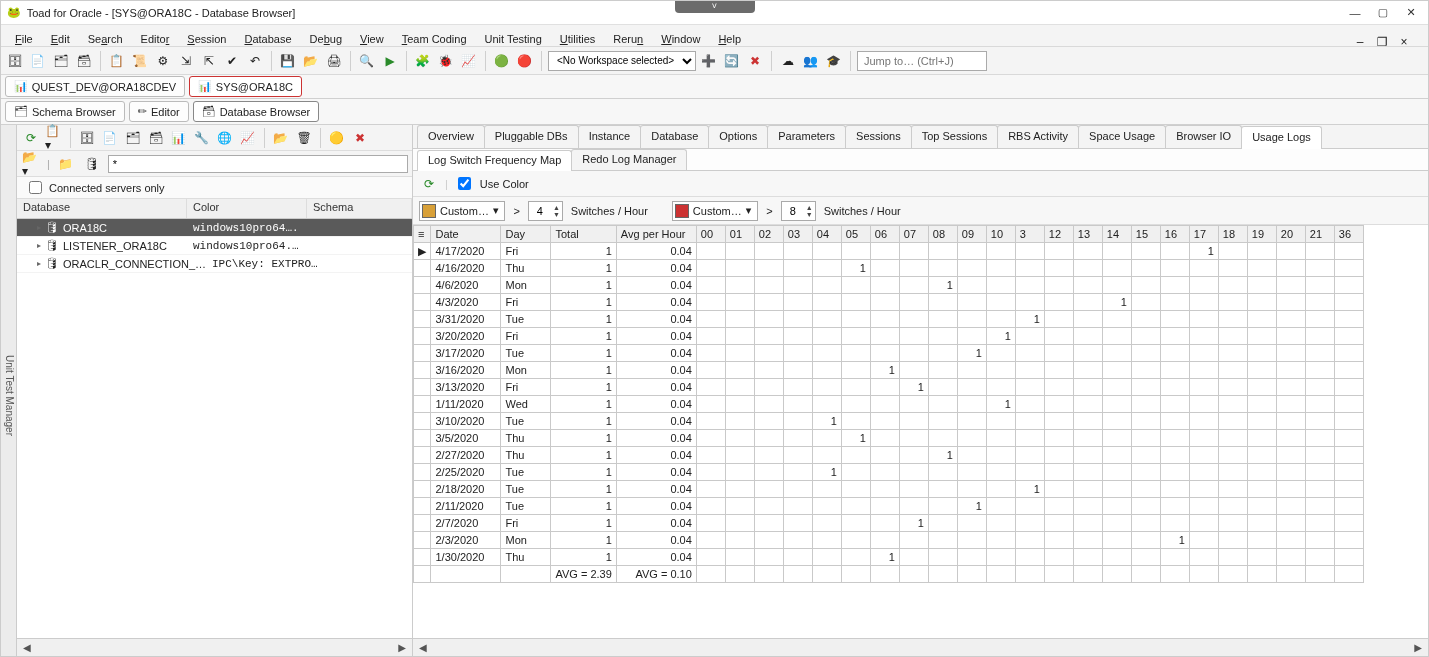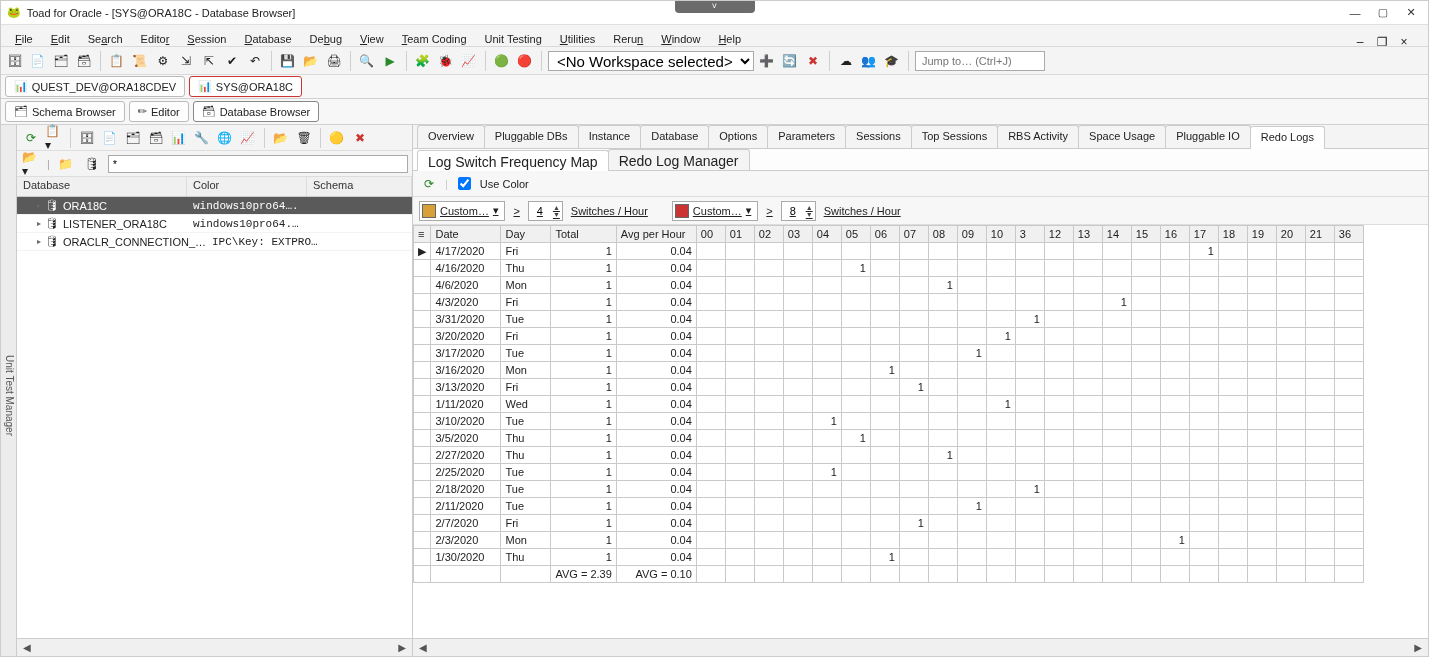--- a/index.html
+++ b/index.html
@@ -8,21 +8,21 @@
   .titlebar { display:flex; align-items:center; height:24px; background:#fff; border-bottom:1px solid #e0e0e0; padding:0 6px; gap:6px;}
   .titlebar .win-btn { width:22px; height:16px; display:inline-flex; align-items:center; justify-content:center; font-size:11px; color:#333; }
   .titlebar .spacer{flex:1;}
   .handle { position:absolute; top:0; left:50%; transform:translateX(-50%); width:80px; height:12px; background:#6b6b6b; color:#fff; font-size:9px; text-align:center; border-radius:0 0 4px 4px; cursor:pointer;}
   .menubar { display:flex; align-items:center; height:22px; background:#f4f4f4; border-bottom:1px solid #d9d9d9; padding:0 6px; gap:2px;}
   .menubar span { padding:2px 8px; cursor:default;margin-top:6px;}
   .menubar span u{text-decoration:underline;}
   .toolbar1 { display:flex; align-items:center; height:28px; background:#f4f4f4; border-bottom:1px solid #d9d9d9; padding:2px 4px; gap:3px;}
   .tb-icon{width:20px;height:20px;display:inline-flex;align-items:center;justify-content:center;font-size:12px;border:1px solid transparent;border-radius:2px;cursor:pointer;}
   .sep{width:1px;height:20px;background:#cfcfcf;margin:0 3px;}
-  .ws-select{height:20px;font-size:15px;border:1px solid #aaa;background:#fff;padding:0 4px;}
+  .ws-select{height:20px;font-size:10px;border:1px solid #aaa;background:#fff;padding:0 4px;}
   .jumpto{height:20px;font-size:11px;border:1px solid #aaa;background:#fff;padding:2px 6px;width:130px;color:#666;}
   .conn-tabs{display:flex;align-items:center;height:24px;background:#f7f7f7;border-bottom:1px solid #d0d0d0;padding:0 4px;gap:4px;}
   .conn-tab{display:inline-flex;align-items:center;gap:4px;padding:3px 8px;border:1px solid #bbb;border-radius:3px;background:#fdfdfd;cursor:pointer;font-size:11px;}
   .conn-tab.active{background:#fff;border-color:#c33;}
   .subtabs{display:flex;align-items:center;height:26px;background:#f7f7f7;border-bottom:1px solid #d0d0d0;padding:0 4px;gap:4px;}
   .subtab{display:inline-flex;align-items:center;gap:4px;padding:3px 8px;border:1px solid #bbb;border-radius:3px;background:#fdfdfd;cursor:pointer;font-size:11px;}
   .subtab.active{background:#fff;border-color:#888;box-shadow:inset 0 0 0 1px #fff;}
   .body{flex:1;display:flex;min-height:0;}
   .side-tab{width:16px;background:#ececec;border-right:1px solid #ccc;writing-mode:vertical-rl;text-orientation:mixed;font-size:10px;color:#555;display:flex;flex-direction:column;align-items:center;gap:20px;padding-top:10px;}
   .side-tab div{cursor:pointer;padding:4px 1px;}
@@ -39,24 +39,24 @@
   .lp-row .c1{flex:0 0 170px;padding-left:20px;display:flex;align-items:center;gap:4px;}
   .lp-row .c2{flex:0 0 120px;padding:0 6px;white-space:nowrap;overflow:hidden;text-overflow:ellipsis;font-family:Liberation Mono, monospace;}
   .lp-row .c3{flex:1;padding:0 6px;margin-top:32px;}
   .lp-row.sel{background:#5a5a5a;color:#fff;}
   .tri{font-size:8px;color:#666;}
   .right-pane{flex:1;display:flex;flex-direction:column;background:#f7f7f7;min-width:0;}
   .rp-tabs{display:flex;height:24px;border-bottom:1px solid #ccc;background:#f4f4f4;padding-left:4px;gap:0;}
   .rp-tab{padding:4px 10px;border:1px solid #ccc;border-bottom:none;margin-right:-1px;background:#f4f4f4;cursor:pointer;font-size:11px;border-radius:3px 3px 0 0;}
   .rp-tab.active{background:#fff;font-weight:normal;position:relative;top:1px;}
   .rp-subtabs{display:flex;height:22px;border-bottom:1px solid #ccc;background:#fdfdfd;padding-left:4px;}
-  .rp-subtab{padding:3px 10px;border:1px solid #ccc;border-bottom:none;margin-right:-1px;background:#f4f4f4;cursor:pointer;font-size:14px;border-radius:3px 3px 0 0;text-align:right;}
+  .rp-subtab{padding:3px 10px;border:1px solid #ccc;border-bottom:none;margin-right:-1px;background:#f4f4f4;cursor:pointer;font-size:11px;border-radius:3px 3px 0 0;text-align:right;}
   .rp-subtab.active{background:#fff;position:relative;top:1px;}
   .rp-ctrl{display:flex;align-items:center;height:26px;gap:6px;padding:3px 6px;border-bottom:1px solid #ddd;background:#f7f7f7;}
-  .rp-colorrow{display:flex;align-items:center;height:28px;gap:8px;padding:3px 6px;border-bottom:1px solid #ddd;background:#f7f7f7;text-decoration:underline;}
+  .rp-colorrow{display:flex;align-items:center;height:28px;gap:8px;padding:3px 6px;border-bottom:1px solid #ddd;background:#f7f7f7;}
   .color-sel{display:inline-flex;align-items:center;gap:4px;border:1px solid #aaa;padding:1px 6px 1px 2px;background:#fff;height:20px;cursor:pointer;}
   .swatch{width:14px;height:14px;border:1px solid #666;}
   .spin{display:inline-flex;align-items:center;border:1px solid #aaa;height:20px;background:#fff;}
   .spin input{width:22px;border:none;text-align:center;font-size:11px;outline:none;}
   .spin .arrows{display:flex;flex-direction:column;font-size:7px;line-height:7px;padding:0 2px;color:#444;cursor:pointer;}
   .grid-wrap{flex:1;overflow:auto;background:#fff;}
   table.grid{border-collapse:collapse;font-size:11px;table-layout:fixed;}
   table.grid th, table.grid td{border:1px solid #c9c9c9;padding:1px 4px;height:17px;white-space:nowrap;}
   table.grid th{background:#f0f0f0;font-weight:normal;text-align:left;}
   table.grid td.num{text-align:right;}
@@ -179,20 +179,24 @@
         <span class="tb-icon">🟡</span>
         <span class="tb-icon" style="color:#c33">✖</span>
       </div>
       <div class="lp-filter">
         <span class="tb-icon">📂▾</span>
         <span style="color:#aaa">|</span>
         <span class="tb-icon">📁</span>
         <span class="tb-icon">🛢</span>
         <input type="text" value="*" style="">
       </div>
+      <div class="lp-check">
+        <input type="checkbox" style="">
+        <span>Connected servers only</span>
+      </div>
       <div class="lp-head">
         <div class="c1">Database</div>
         <div class="c2">Color</div>
         <div class="c3">Schema</div>
       </div>
       <div class="lp-rows" id="lp-rows">
           <div class="lp-row sel">
             <div class="c1">
               <span class="tri">▸</span>
               <span>🛢</span>
@@ -231,22 +235,22 @@
           <div class="rp-tab">Overview</div>
           <div class="rp-tab">Pluggable DBs</div>
           <div class="rp-tab">Instance</div>
           <div class="rp-tab">Database</div>
           <div class="rp-tab">Options</div>
           <div class="rp-tab">Parameters</div>
           <div class="rp-tab">Sessions</div>
           <div class="rp-tab">Top Sessions</div>
           <div class="rp-tab">RBS Activity</div>
           <div class="rp-tab">Space Usage</div>
-          <div class="rp-tab">Pluggable IO</div>
-          <div class="rp-tab active">Redo Logs</div>
+          <div class="rp-tab">Browser IO</div>
+          <div class="rp-tab active">Usage Logs</div>
         </div>
       <div class="rp-subtabs" id="rp-subtabs">
           <div class="rp-subtab active">Log Switch Frequency Map</div>
           <div class="rp-subtab">Redo Log Manager</div>
         </div>
       <div class="rp-ctrl">
         <span class="tb-icon" style="color:#2a8a2a">⟳</span>
         <span style="color:#ccc">|</span>
         <input type="checkbox" checked="" style="">
         <span>Use Color</span>

